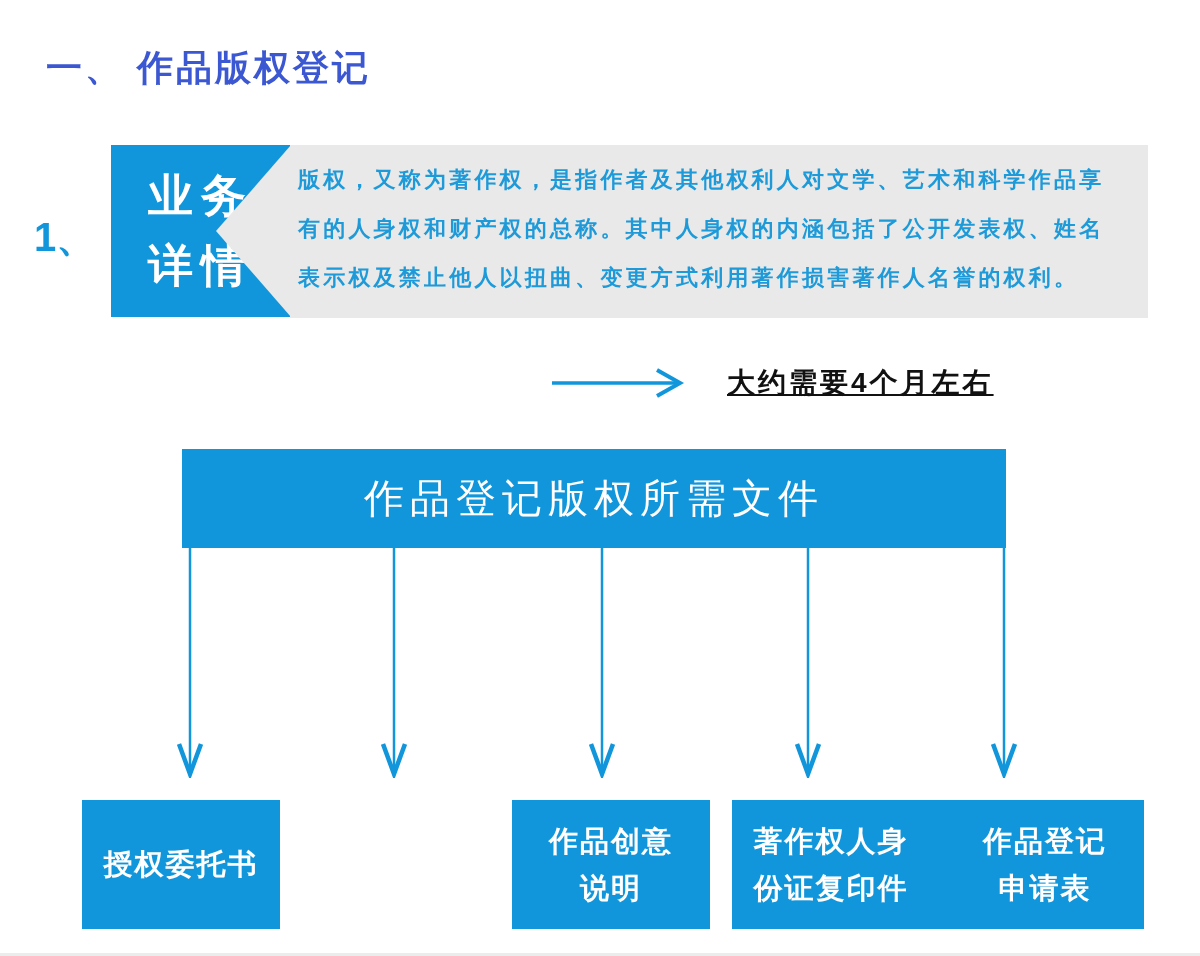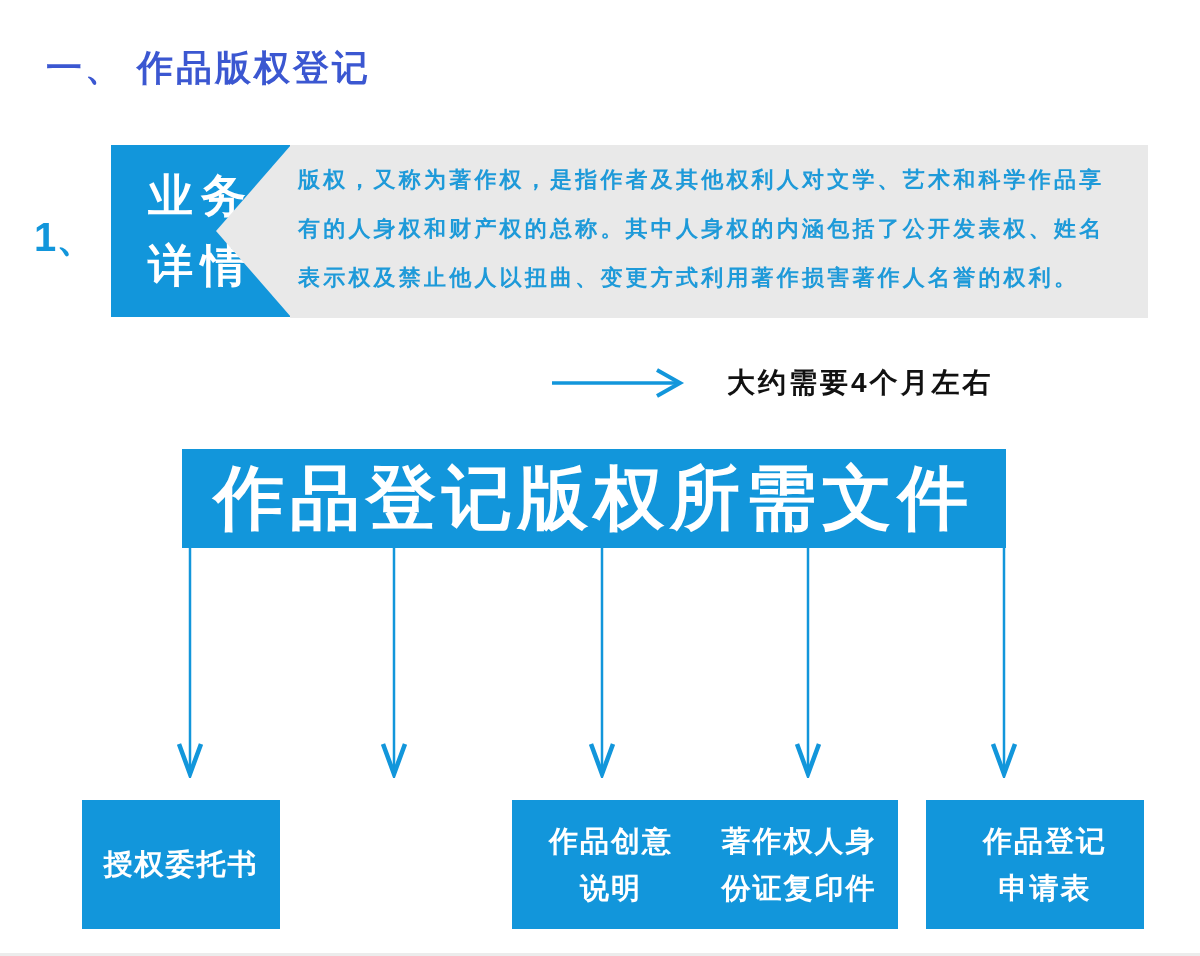--- a/index.html
+++ b/index.html
@@ -52,46 +52,46 @@
   }
 
   .time-label{
     left:196px;top:366px;
     font-size:28px;font-weight:bold;color:#111;letter-spacing:5px;white-space:nowrap;
   }
   .time-arrow{left:550px;top:368px;width:136px;height:30px;}
   .time-arrow line,.time-arrow polyline{stroke:var(--accent);fill:none;}
   .time-value{
     left:727px;top:364px;
-    font-size:28px;font-weight:bold;color:#111;letter-spacing:3px;white-space:nowrap;
+    font-size:28px;font-weight:bold;color:#111;letter-spacing:3px;white-space:nowrap;text-decoration:underline;
   }
 
   .docs-banner{
     left:182px;top:449px;width:824px;height:99px;
     background:var(--accent);
     display:flex;align-items:center;justify-content:center;
   }
   .docs-heading{
-    color:#fff;font-size:70px;font-weight:bold;letter-spacing:6px;white-space:nowrap;
+    color:#fff;font-size:40px;font-weight:normal;letter-spacing:6px;white-space:nowrap;
   }
 
   .down-arrow{width:28px;height:230px;top:548px;}
   .down-arrow line,.down-arrow polyline{stroke:var(--accent);fill:none;}
   .da1{left:176px;} .da2{left:380px;} .da3{left:588px;} .da4{left:794px;} .da5{left:990px;}
 
   .doc-box{
     top:800px;height:129px;width:198px;
     background:var(--accent);
     display:flex;align-items:center;justify-content:center;text-align:center;
   }
   .doc-box .doc-label{
     color:#fff;font-size:29px;font-weight:bold;letter-spacing:2px;
     line-height:47px;white-space:pre-line;
   }
-  .db1{left:82px;} .db2{left:297px;} .db3{left:512px;} .db4{left:700px;} .db5{left:926px;padding-left:20px;}
+  .db1{left:82px;} .db2{left:297px;} .db3{left:512px;} .db4{left:732px;} .db5{left:926px;padding-left:20px;}
 
   .bottom-divider{
     left:0;top:953px;width:1200px;height:3px;background:#ececec;
   }
 </style>
 </head>
 <body>
 
 <div class="canvas">
 

